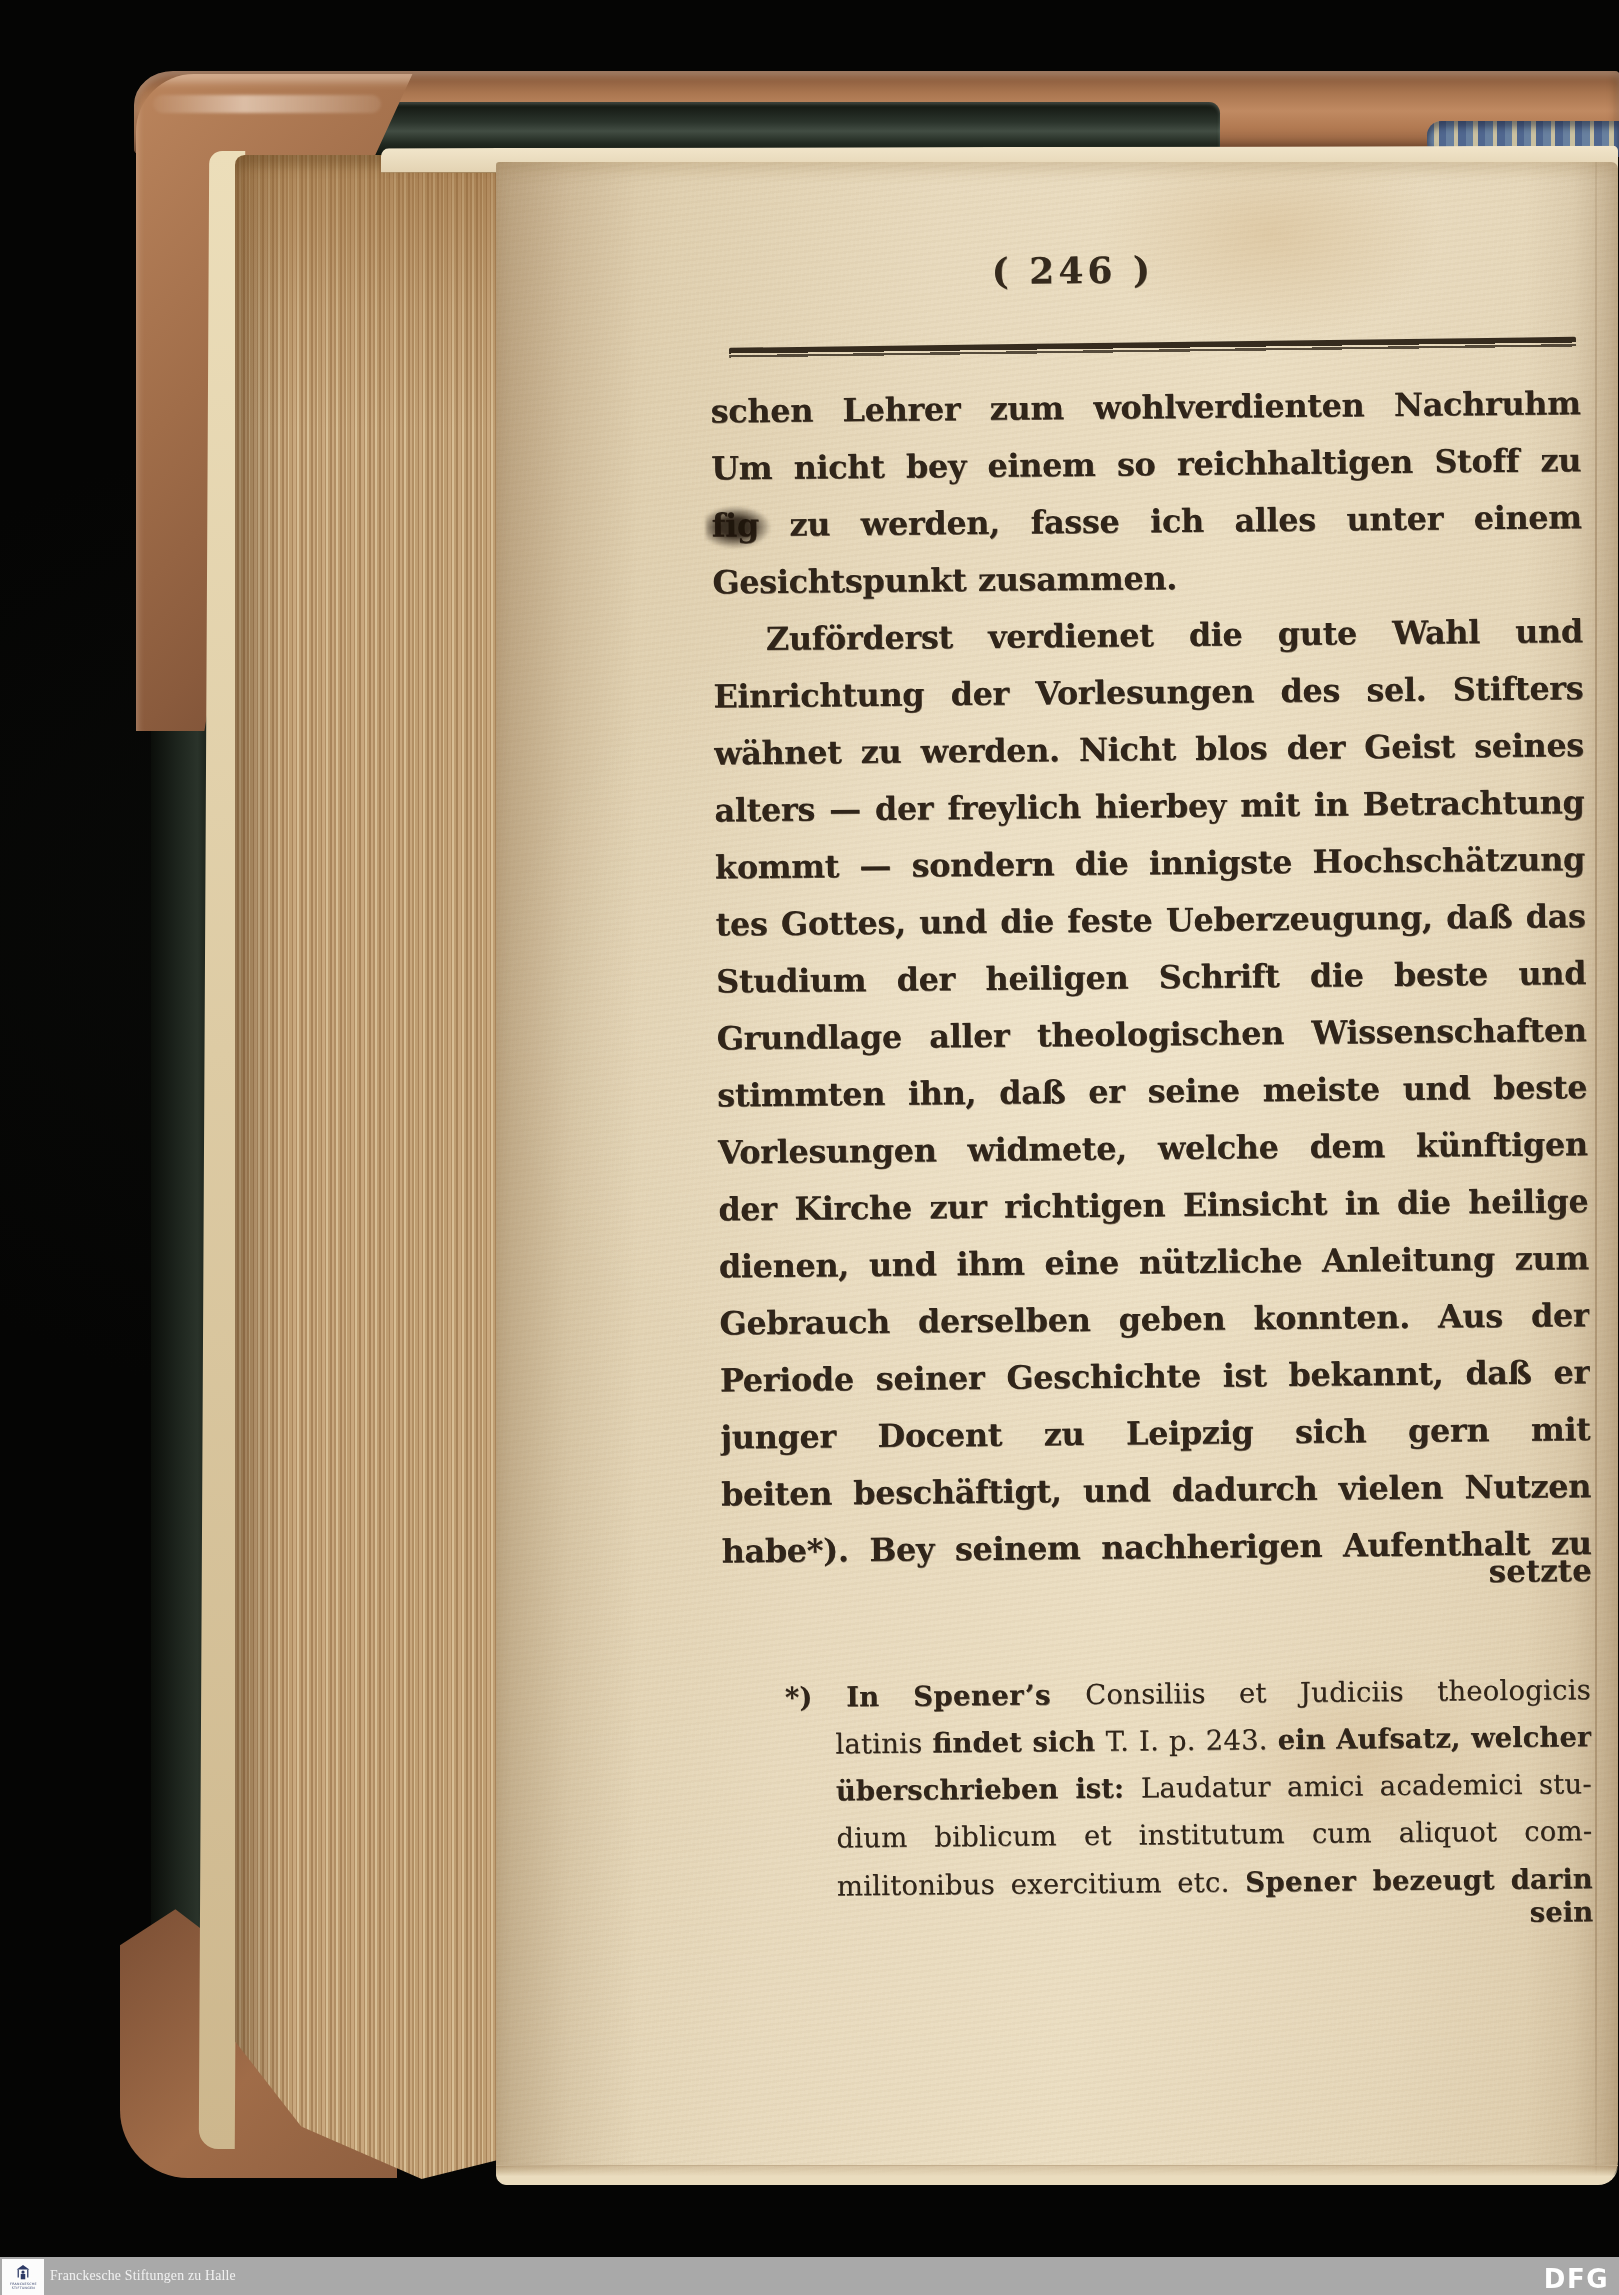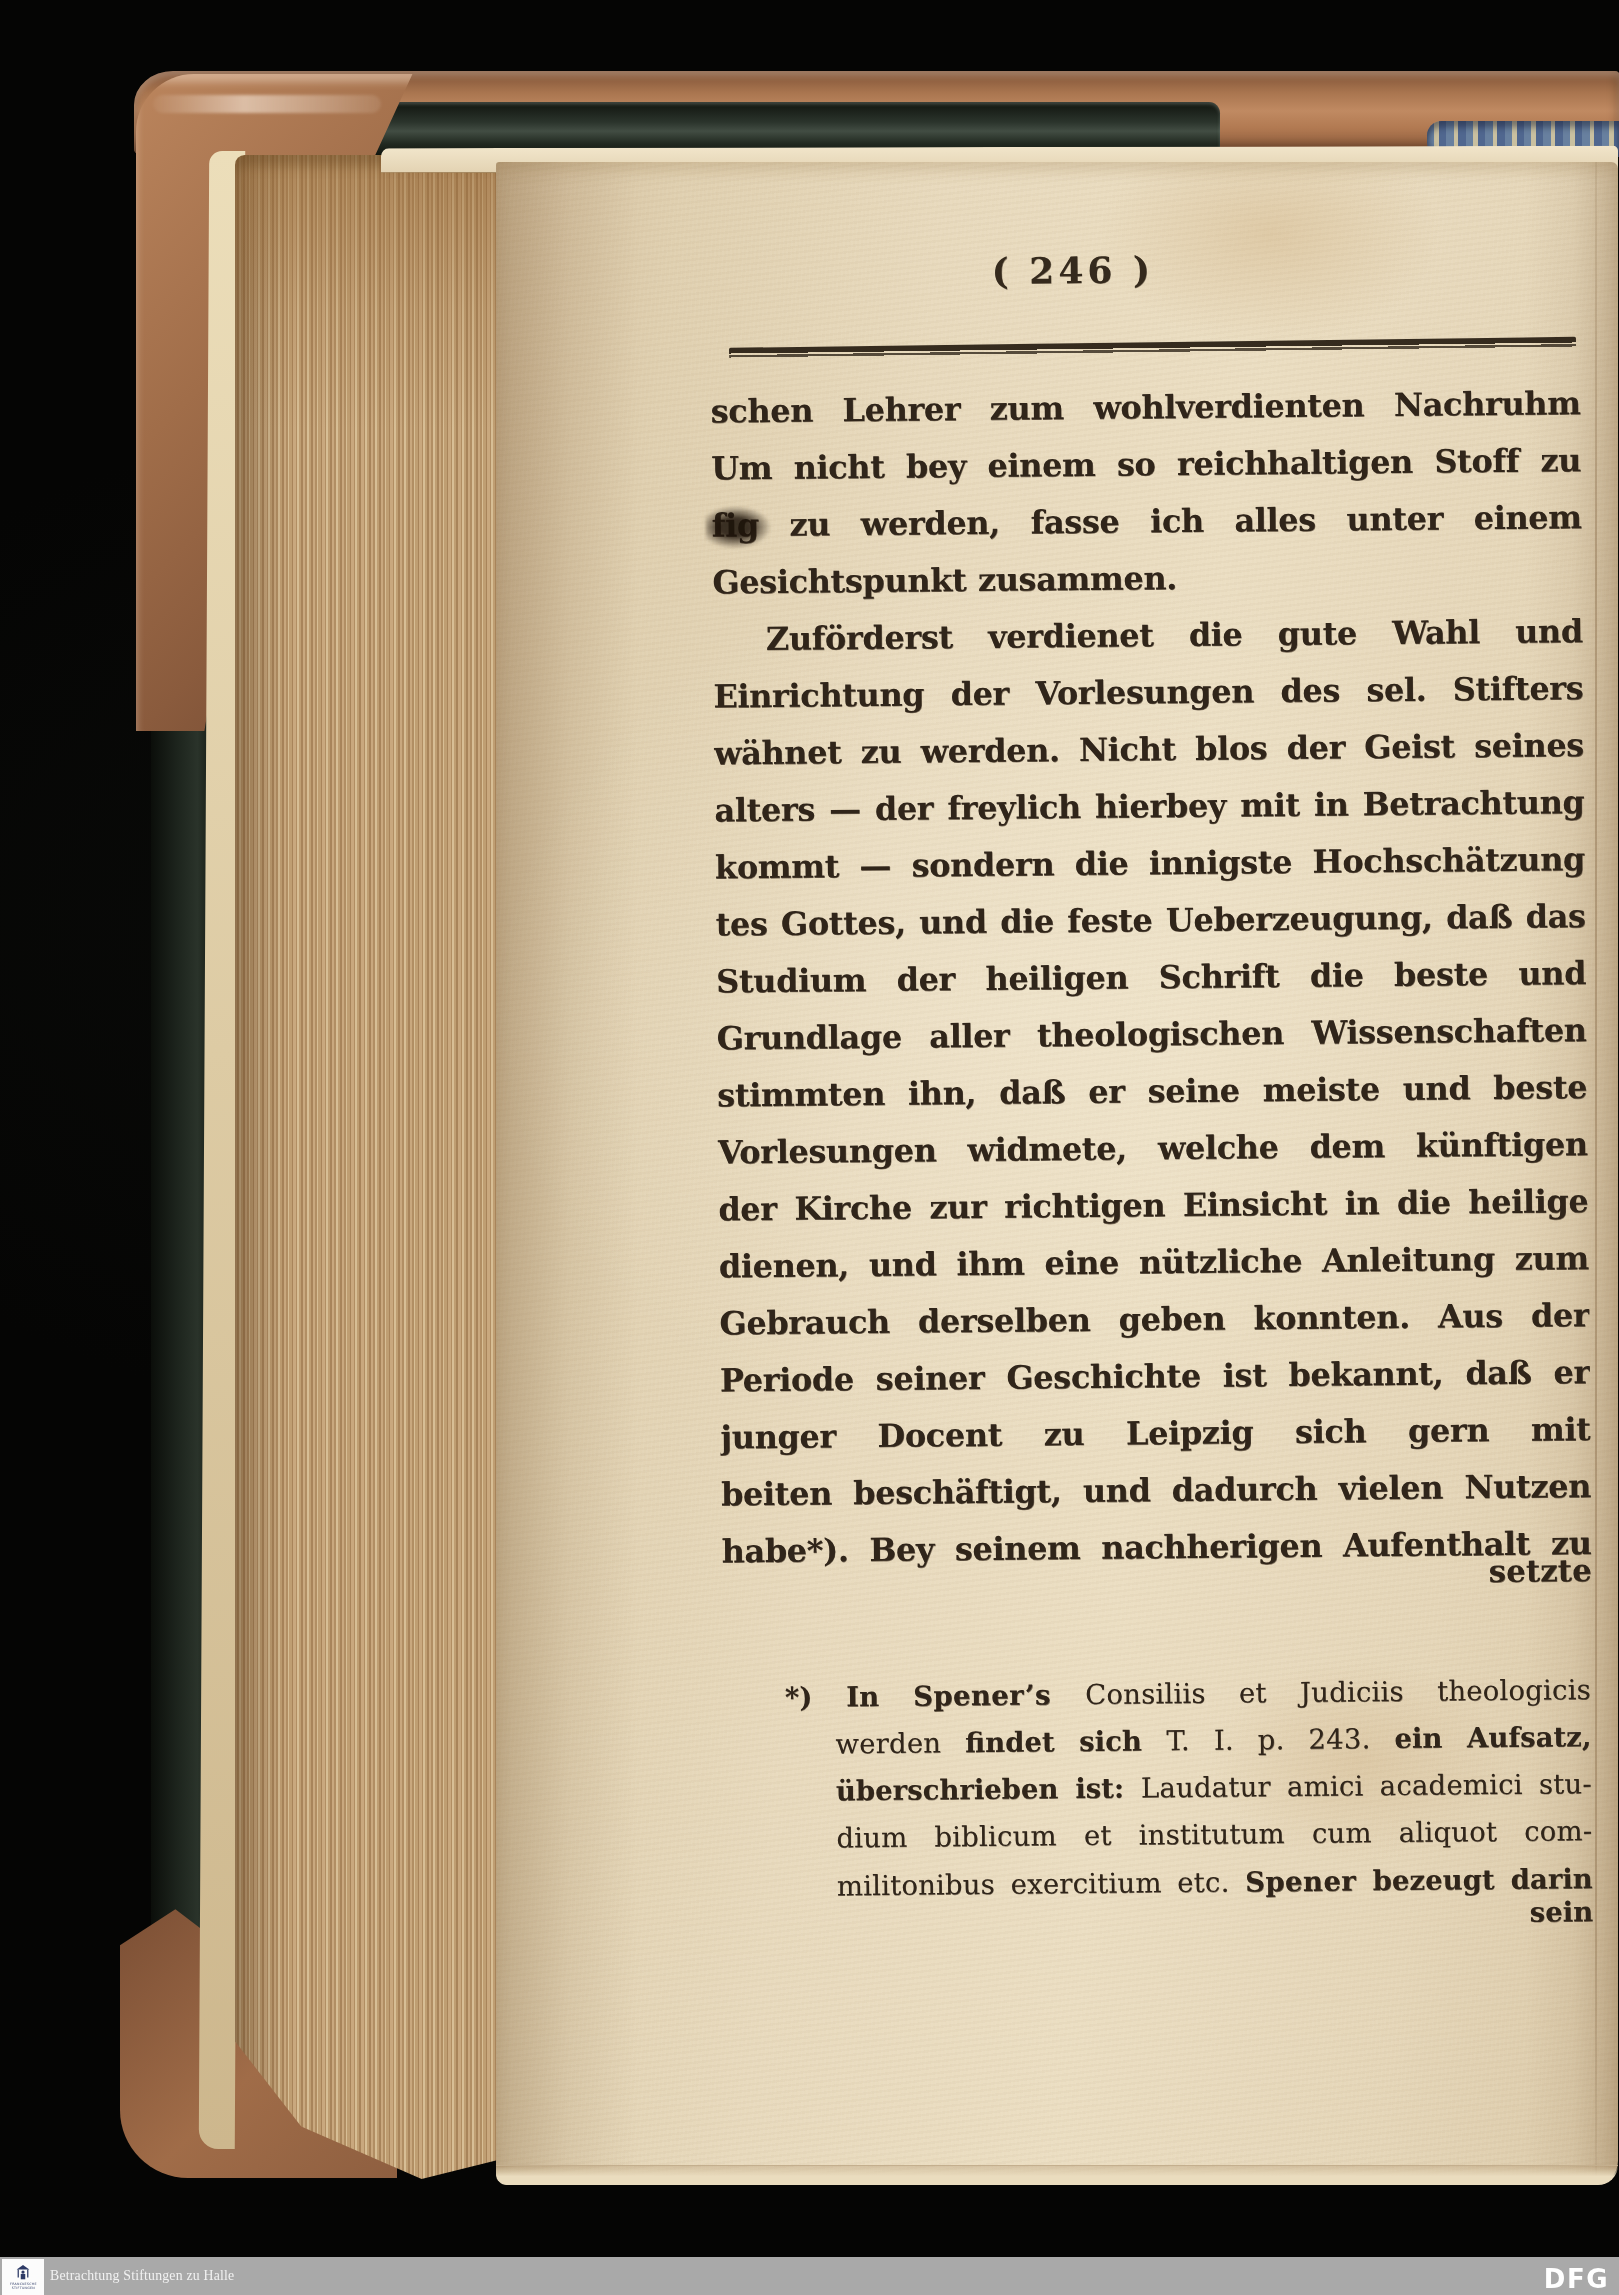--- a/index.html
+++ b/index.html
@@ -172,21 +172,21 @@
     <div class="ink-blot"></div>
 
     <div class="catchword catch-main">setzte</div>
 
     <div class="fline f1">
       <span class="seg-f">*) In </span>
       <span class="seg-fb">Spener’s </span>
       <span class="seg-a">Consiliis et Judiciis theologicis</span>
     </div>
     <div class="fline f2">
-      <span class="seg-a">werden </span>
+      <span class="seg-a">latinis </span>
       <span class="seg-f">findet sich </span>
       <span class="seg-a">T. I. p. 243. </span>
       <span class="seg-f">ein Aufsatz, welcher</span>
     </div>
     <div class="fline f3">
       <span class="seg-f">überschrieben ist: </span>
       <span class="seg-a">Laudatur amici academici stu-</span>
     </div>
     <div class="fline f4">
       <span class="seg-a">dium biblicum et institutum cum aliquot com-</span>
@@ -205,18 +205,18 @@
       <svg class="logo-mark" viewBox="0 0 20 18" xmlns="http://www.w3.org/2000/svg">
         <path d="M10 0 L17 5 H3 Z" fill="#2d3a66"></path>
         <rect x="4" y="5" width="1.4" height="9" fill="#2d3a66"></rect>
         <rect x="14.6" y="5" width="1.4" height="9" fill="#2d3a66"></rect>
         <circle cx="10" cy="8" r="1.8" fill="#2d3a66"></circle>
         <path d="M7.5 10 h5 v6 h-5 z" fill="#2d3a66"></path>
       </svg>
       <div class="logo-caption">FRANCKESCHE
 STIFTUNGEN</div>
     </div>
-    <div class="footer-title">Betrachtung Stiftungen zu Halle</div>
+    <div class="footer-title">Franckesche Stiftungen zu Halle</div>
     <div class="dfg">DFG</div>
   </div>
 
 </div>
 
 
 </body></html>

